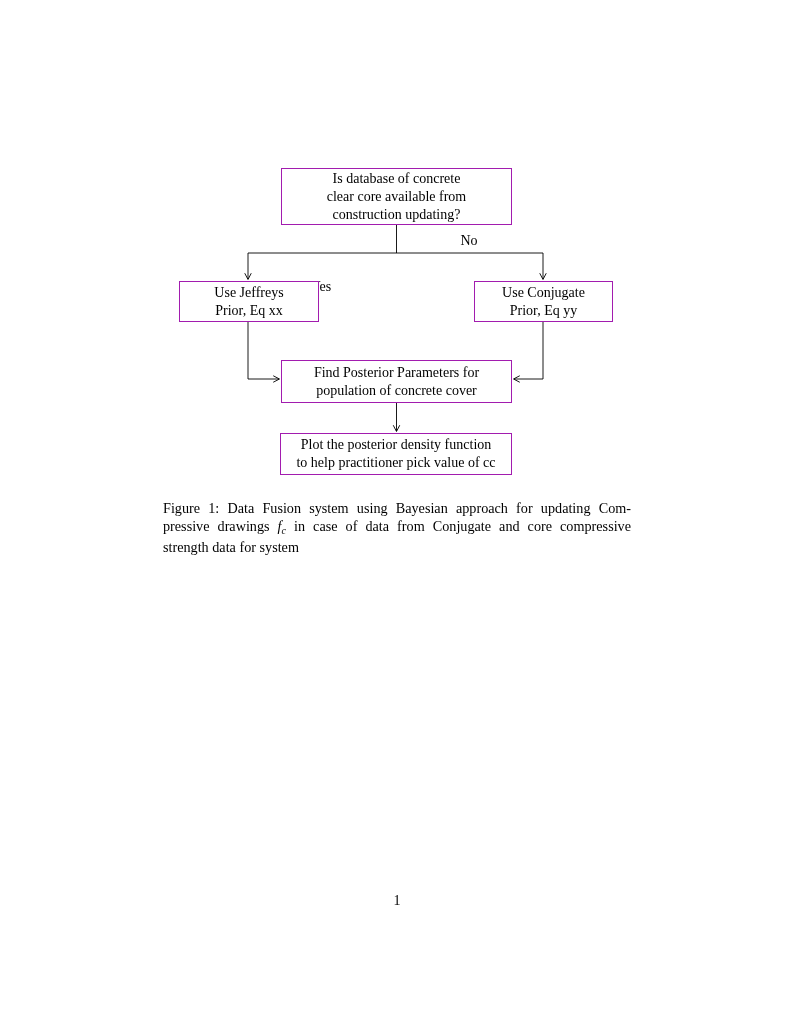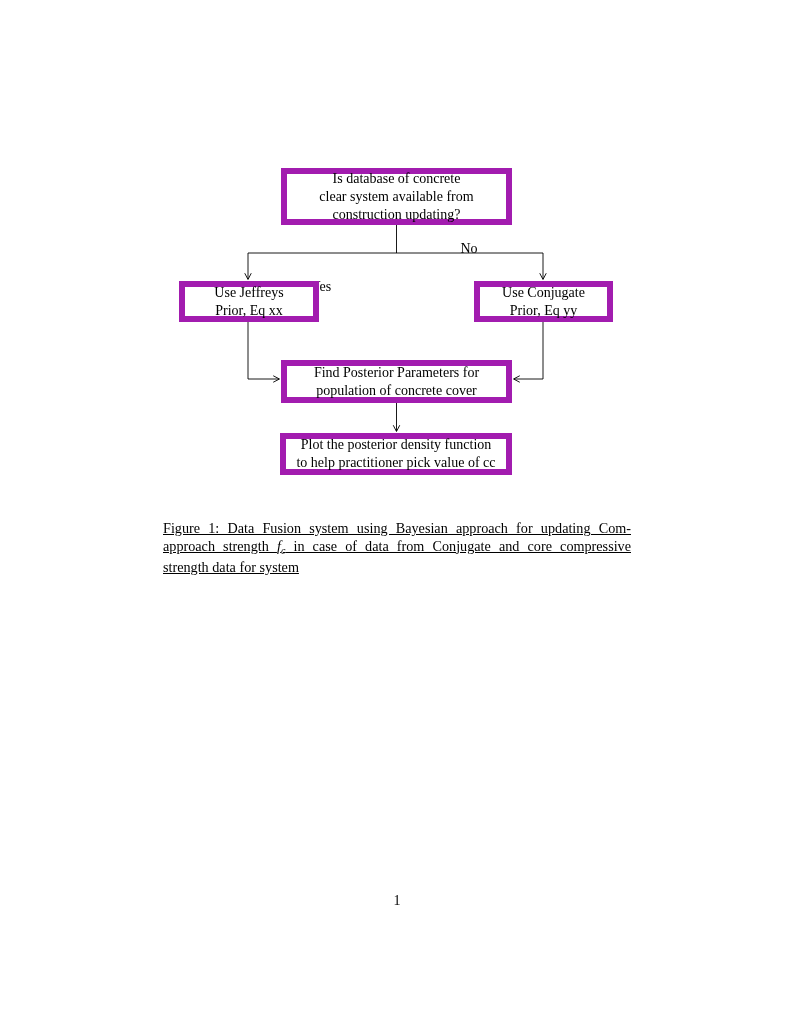--- a/index.html
+++ b/index.html
@@ -22,21 +22,21 @@
     width: 794px; height: 490px;
   }
   svg.connectors {
     position: absolute;
     left: 0; top: 0;
     width: 794px; height: 1028px;
     pointer-events: none;
   }
   .fbox {
     position: absolute;
-    border: 6px solid #a21caf;
+    border: 1px solid #a21caf;
     background: #ffffff;
     display: flex;
     flex-direction: column;
     align-items: center;
     justify-content: center;
     text-align: center;
     font-size: 14px;
     line-height: 18px;
     box-sizing: border-box;
   }
@@ -46,29 +46,28 @@
   .box-middle { left: 281px; top: 360px; width: 231px; height: 43px; }
   .box-bottom { left: 280px; top: 433px; width: 232px; height: 42px; }
   .edge-label {
     position: absolute;
     width: 56px;
     text-align: center;
     font-size: 14px;
     line-height: 16px;
   }
   .label-yes { left: 293px; top: 233px; margin-top: 46px; }
-  .label-no  { left: 441px; top: 233px; margin-top: 8px; }
+  .label-no  { left: 441px; top: 233px; }
   .caption {
     position: absolute;
     left: 163px;
-    top: 520px;
+    top: 500px;
     width: 468px;
     font-size: 14.2px;
     line-height: 17.6px;
-    text-decoration: underline;
   }
   .cap-line { display: block; }
   .cap-justify {
     text-align: justify;
     text-align-last: justify;
   }
   .math-var {
     font-style: italic;
   }
   .math-sub {
@@ -102,21 +101,21 @@
       <path d="M248 253 L543 253" stroke="#000000" stroke-width="0.9" fill="none"></path>
       <path d="M248 253 L248 279" stroke="#000000" stroke-width="0.9" fill="none" marker-end="url(#arrow)"></path>
       <path d="M543 253 L543 279" stroke="#000000" stroke-width="0.9" fill="none" marker-end="url(#arrow)"></path>
       <path d="M248 322 L248 379 L279 379" stroke="#000000" stroke-width="0.9" fill="none" marker-end="url(#arrow)"></path>
       <path d="M543 322 L543 379 L514 379" stroke="#000000" stroke-width="0.9" fill="none" marker-end="url(#arrow)"></path>
       <path d="M396.5 403 L396.5 431" stroke="#000000" stroke-width="0.9" fill="none" marker-end="url(#arrow)"></path>
     </svg>
 
     <div class="fbox box-top">
       <span>Is database of concrete</span>
-      <span>clear system available from</span>
+      <span>clear core available from</span>
       <span>construction updating?</span>
     </div>
 
     <div class="edge-label label-yes">Yes</div>
     <div class="edge-label label-no">No</div>
 
     <div class="fbox box-right">
       <span>Use Conjugate</span>
       <span>Prior, Eq yy</span>
     </div>
@@ -133,19 +132,19 @@
 
     <div class="fbox box-middle">
       <span>Find Posterior Parameters for</span>
       <span>population of concrete cover</span>
     </div>
 
   </div>
 
   <div class="caption">
     <span class="cap-line cap-justify">Figure 1: Data Fusion system using Bayesian approach for updating Com-</span>
-    <span class="cap-line cap-justify"><span>approach strength </span><span class="math-var">f</span><span class="math-sub">c</span><span> in case of data from Conjugate and core compressive</span></span>
+    <span class="cap-line cap-justify"><span>pressive drawings </span><span class="math-var">f</span><span class="math-sub">c</span><span> in case of data from Conjugate and core compressive</span></span>
     <span class="cap-line">strength data for system</span>
   </div>
 
   <div class="page-number">1</div>
 
 </div>
 
 </body></html>

